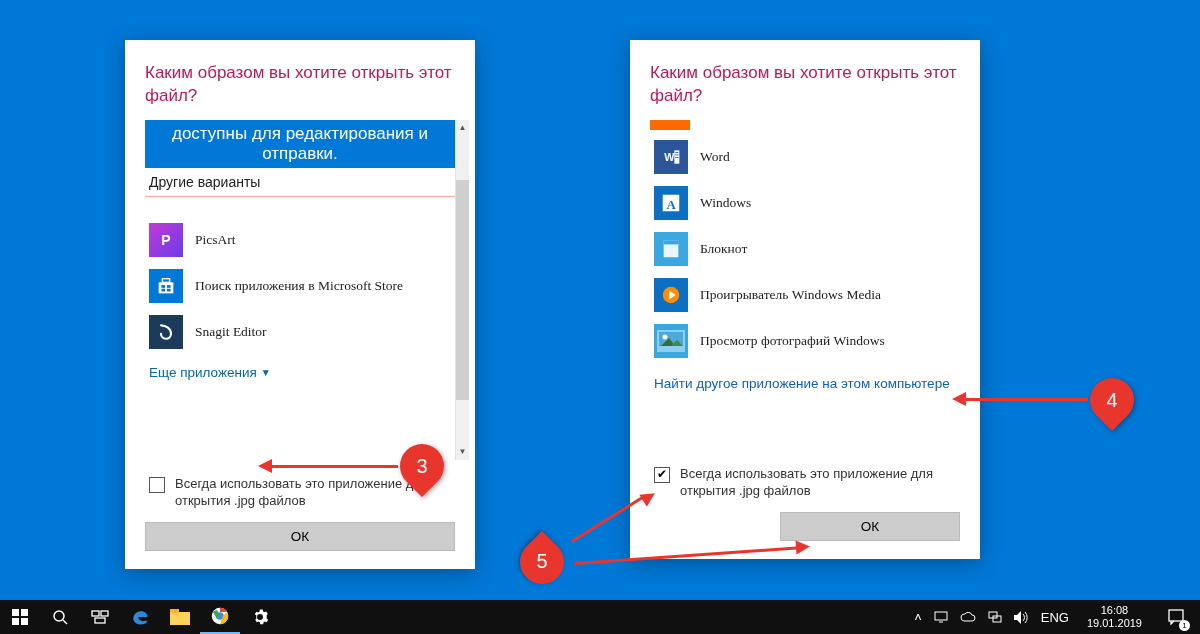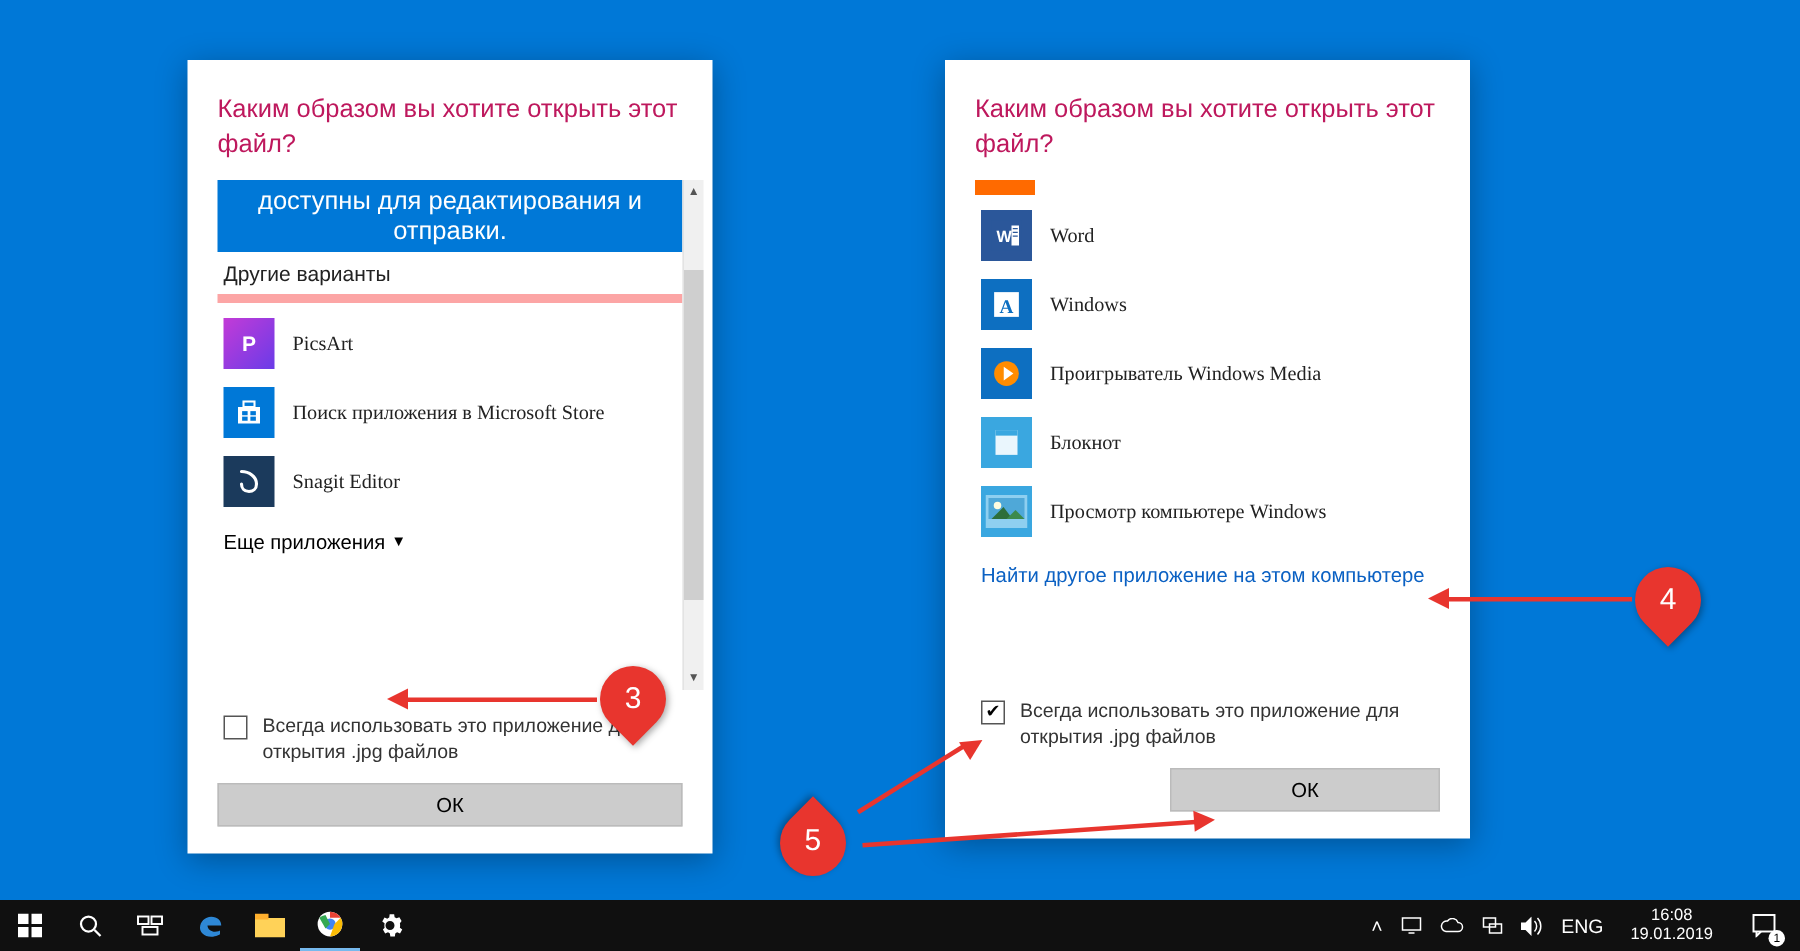--- a/index.html
+++ b/index.html
@@ -33,39 +33,39 @@
     color: #fff;
     font-size: 17px;
     text-align: center;
     padding: 4px 6px;
   }
   .orange-strip { height: 10px; background: #ff6a00; width: 40px; margin-bottom: 4px; }
   .sec-header {
     font-size: 14px;
     color: #222;
     padding: 6px 0 6px 4px;
-    border-bottom: 6px solid #fca5a5;
-    margin-bottom: 4px;
+    border-bottom: 1px solid #fca5a5;
+    margin-bottom: 20px;
   }
   .app-row {
     display: flex;
     align-items: center;
     gap: 12px;
     padding: 6px 4px;
     cursor: pointer;
   }
   .app-icon {
     width: 34px; height: 34px;
     display: flex; align-items: center; justify-content: center;
     color: #fff; font-size: 14px; font-weight: bold;
     flex-shrink: 0;
   }
   .app-label { font-size: 13.5px; color: #222; font-family: Liberation Serif, serif; }
   .link-more {
-    color: #000000;
+    color: #0369a1;
     font-size: 13.5px;
     padding: 10px 4px 2px 4px;
     cursor: pointer;
     display: inline-flex;
     align-items: center;
     gap: 4px;
     justify-content: flex-end;
   }
   .link-find {
     color: #0b61c3;
@@ -238,50 +238,50 @@
       <div class="app-icon" style="background:#0d6fc1;">
         <svg width="22" height="22" viewBox="0 0 24 24">
             <rect x="3" y="3" width="18" height="18" fill="#fff"></rect>
             <text x="7" y="18" font-size="14" fill="#0d6fc1" font-family="Georgia" font-weight="bold">A</text>
           </svg>
       </div>
       <span class="app-label">Windows</span>
     </div>
 
     <div class="app-row">
+      <div class="app-icon" style="background:#3aa7e0;">
+        <svg width="22" height="22" viewBox="0 0 24 24">
+            <rect x="4" y="3" width="16" height="18" fill="#eaf6fd"></rect>
+            <rect x="4" y="3" width="16" height="4" fill="#3aa7e0"></rect>
+          </svg>
+      </div>
+      <span class="app-label">Блокнот</span>
+    </div>
+
+    <div class="app-row">
       <div class="app-icon" style="background:#0d6fc1;">
         <svg width="22" height="22" viewBox="0 0 24 24">
             <circle cx="12" cy="12" r="9" fill="#ff8c00"></circle>
             <polygon points="10,7 17,12 10,17" fill="#fff"></polygon>
           </svg>
       </div>
       <span class="app-label">Проигрыватель Windows Media</span>
-    </div>
-
-    <div class="app-row">
-      <div class="app-icon" style="background:#3aa7e0;">
-        <svg width="22" height="22" viewBox="0 0 24 24">
-            <rect x="4" y="3" width="16" height="18" fill="#eaf6fd"></rect>
-            <rect x="4" y="3" width="16" height="4" fill="#3aa7e0"></rect>
-          </svg>
-      </div>
-      <span class="app-label">Блокнот</span>
     </div>
 
     <div class="app-row">
       <div class="app-icon" style="background:#3aa7e0;">
         <svg width="28" height="22" viewBox="0 0 28 22">
             <rect width="28" height="22" fill="#8ecff0"></rect>
             <rect x="2" y="2" width="24" height="14" fill="#4fa8d8"></rect>
             <circle cx="8" cy="7" r="2.5" fill="#fffde0"></circle>
             <polygon points="4,16 12,8 18,16" fill="#2d6e3b"></polygon>
             <polygon points="14,16 20,10 26,16" fill="#3c8a4c"></polygon>
           </svg>
       </div>
-      <span class="app-label">Просмотр компьютере Windows</span>
+      <span class="app-label">Просмотр фотографий Windows</span>
     </div>
 
     <div class="link-find">Найти другое приложение на этом компьютере</div>
   </div>
 
   <div class="check-row">
     <div class="checkbox">✔</div>
     <span>Всегда использовать это приложение для открытия .jpg файлов</span>
   </div>
   <div class="ok-btn">ОК</div>

